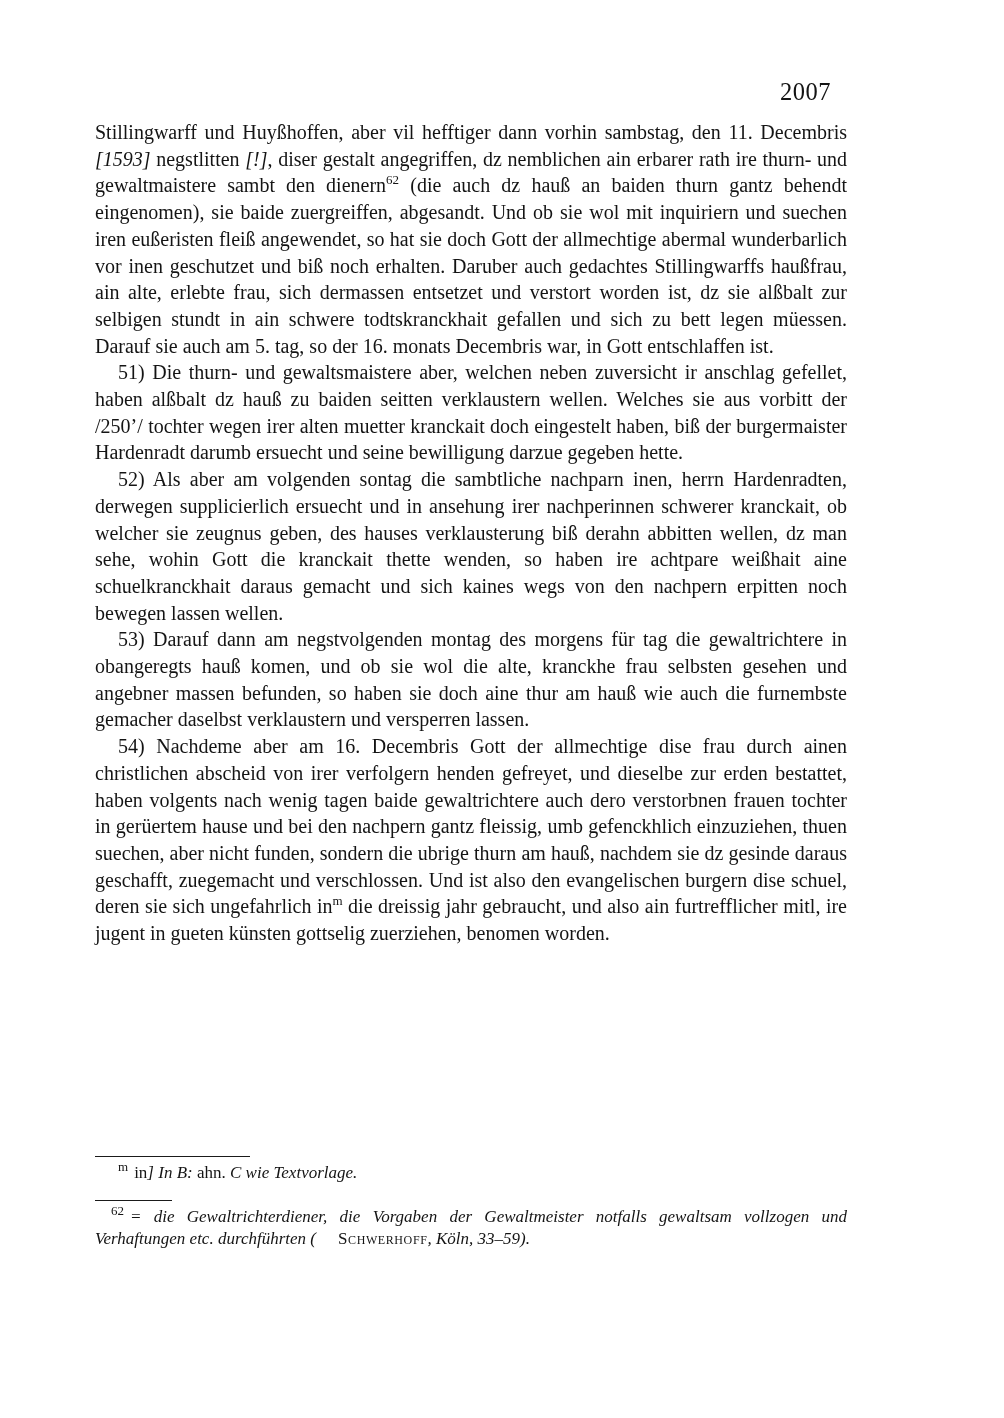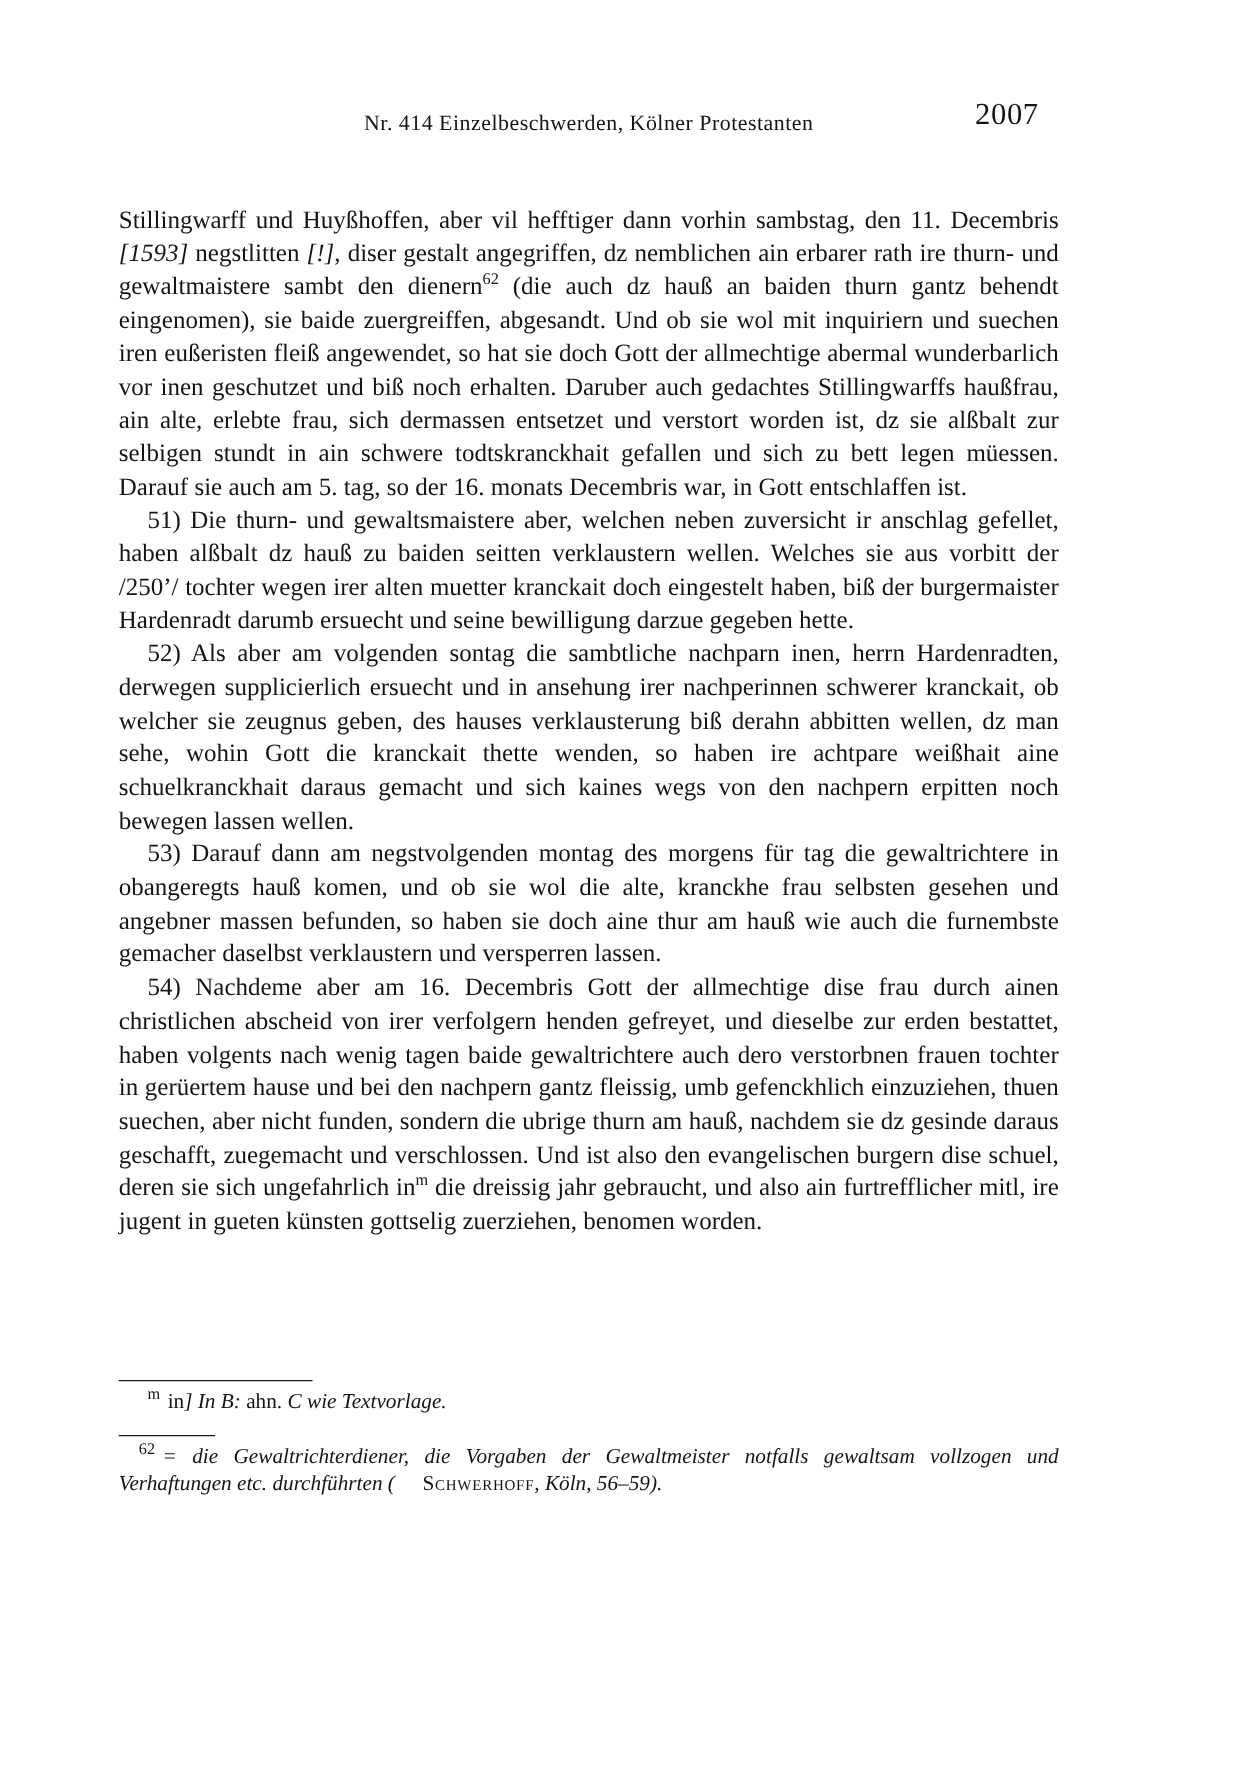--- a/index.html
+++ b/index.html
@@ -23,68 +23,66 @@
   .page-number {
     position: absolute; right: 16px; top: 80px;
     font-size: 24.5px; line-height: 1; letter-spacing: 0.5px;
   }
 
   
   .body-text {
     position: absolute; left: 95px; top: 119px; width: 752px;
     font-size: 20px; line-height: 26.7px;
     text-align: justify;
-    margin-top: 44px;
   }
   .para { margin: 0; }
   .para.indent { text-indent: 23px; }
 
   
   .seg-roman  { font-style: normal; }
   .seg-italic { font-style: italic; }
   .seg-sup    { vertical-align: super; font-size: 0.65em; line-height: 0; }
   .seg-smallcaps { font-style: normal; font-variant: small-caps; letter-spacing: 0.6px; margin-left: 22px; }
 
   
   .footnote-area {
-    position: absolute; left: 95px; top: 1104px; width: 752px;
+    position: absolute; left: 95px; top: 1156px; width: 752px;
   }
   .fn-rule { height: 0; border-top: 1.6px solid #1a1a1a; }
   .fn-rule-1 { width: 155px; margin: 0 0 5px 0; }
   .fn-rule-2 { width: 77px; margin: 16px 0 5px 0; }
   .footnote { margin: 0; font-size: 17px; line-height: 22px; text-align: justify; }
   .fn-apparatus  { text-indent: 23px; }
   .fn-commentary { text-indent: 16px; }
   .fn-marker {
     font-style: normal; vertical-align: super;
     font-size: 13px; line-height: 0; margin-right: 6px;
   }
 </style>
 </head>
 <body>
 
 <div class="page">
 
   <div class="running-header">
-    <span class="running-title">Nr. 414 Einzelbeschwerden, Kölner Protestanten</span>
     <span class="page-number">2007</span>
   </div>
 
   <div class="body-text" id="body-text">
       <p class="para"><span class="seg-roman">Stillingwarff und Huyßhoffen, aber vil hefftiger dann vorhin sambstag, den 11. Decembris </span><span class="seg-italic">[1593]</span><span class="seg-roman"> negstlitten </span><span class="seg-italic">[!]</span><span class="seg-roman">, diser gestalt angegriffen, dz nemblichen ain erbarer rath ire thurn- und gewaltmaistere sambt den dienern</span><span class="seg-sup">62</span><span class="seg-roman"> (die auch dz hauß an baiden thurn gantz behendt eingenomen), sie baide zuergreiffen, abgesandt. Und ob sie wol mit inquiriern und suechen iren eußeristen fleiß angewendet, so hat sie doch Gott der allmechtige abermal wunderbarlich vor inen geschutzet und biß noch erhalten. Daruber auch gedachtes Stillingwarffs haußfrau, ain alte, erlebte frau, sich dermassen entsetzet und verstort worden ist, dz sie alßbalt zur selbigen stundt in ain schwere todtskranckhait gefallen und sich zu bett legen müessen. Darauf sie auch am 5. tag, so der 16. monats Decembris war, in Gott entschlaffen ist.</span></p>
       <p class="para indent"><span class="seg-roman">51) Die thurn- und gewaltsmaistere aber, welchen neben zuversicht ir anschlag gefellet, haben alßbalt dz hauß zu baiden seitten verklaustern wellen. Welches sie aus vorbitt der /250’/ tochter wegen irer alten muetter kranckait doch eingestelt haben, biß der burgermaister Hardenradt darumb ersuecht und seine bewilligung darzue gegeben hette.</span></p>
       <p class="para indent"><span class="seg-roman">52) Als aber am volgenden sontag die sambtliche nachparn inen, herrn Hardenradten, derwegen supplicierlich ersuecht und in ansehung irer nachperinnen schwerer kranckait, ob welcher sie zeugnus geben, des hauses verklausterung biß derahn abbitten wellen, dz man sehe, wohin Gott die kranckait thette wenden, so haben ire achtpare weißhait aine schuelkranckhait daraus gemacht und sich kaines wegs von den nachpern erpitten noch bewegen lassen wellen.</span></p>
       <p class="para indent"><span class="seg-roman">53) Darauf dann am negstvolgenden montag des morgens für tag die gewaltrichtere in obangeregts hauß komen, und ob sie wol die alte, kranckhe frau selbsten gesehen und angebner massen befunden, so haben sie doch aine thur am hauß wie auch die furnembste gemacher daselbst verklaustern und versperren lassen.</span></p>
       <p class="para indent"><span class="seg-roman">54) Nachdeme aber am 16. Decembris Gott der allmechtige dise frau durch ainen christlichen abscheid von irer verfolgern henden gefreyet, und dieselbe zur erden bestattet, haben volgents nach wenig tagen baide gewaltrichtere auch dero verstorbnen frauen tochter in gerüertem hause und bei den nachpern gantz fleissig, umb gefenckhlich einzuziehen, thuen suechen, aber nicht funden, sondern die ubrige thurn am hauß, nachdem sie dz gesinde daraus geschafft, zuegemacht und verschlossen. Und ist also den evangelischen burgern dise schuel, deren sie sich ungefahrlich in</span><span class="seg-sup">m</span><span class="seg-roman"> die dreissig jahr gebraucht, und also ain furtrefflicher mitl, ire jugent in gueten künsten gottselig zuerziehen, benomen worden.</span></p>
     </div>
 
   <div class="footnote-area">
     <div class="fn-rule fn-rule-1"></div>
     <p class="footnote fn-apparatus">
       <span class="fn-marker">m</span><span><span class="seg-roman">in</span><span class="seg-italic">] In B: </span><span class="seg-roman">ahn. </span><span class="seg-italic">C wie Textvorlage.</span></span>
     </p>
     <div class="fn-rule fn-rule-2"></div>
     <p class="footnote fn-commentary">
-      <span class="fn-marker">62</span><span><span class="seg-italic">= die Gewaltrichterdiener, die Vorgaben der Gewaltmeister notfalls gewaltsam vollzogen und Verhaftungen etc. durchführten (</span><span class="seg-smallcaps">Schwerhoff</span><span class="seg-italic">, Köln, 56–59).</span></span>
+      <span class="fn-marker">62</span><span><span class="seg-italic">= die Gewaltrichterdiener, die Vorgaben der Gewaltmeister notfalls gewaltsam vollzogen und Verhaftungen etc. durchführten (</span><span class="seg-smallcaps">Schwerhoff</span><span class="seg-italic">, Köln, 33–59).</span></span>
     </p>
   </div>
 
 </div>
 
 </body></html>

